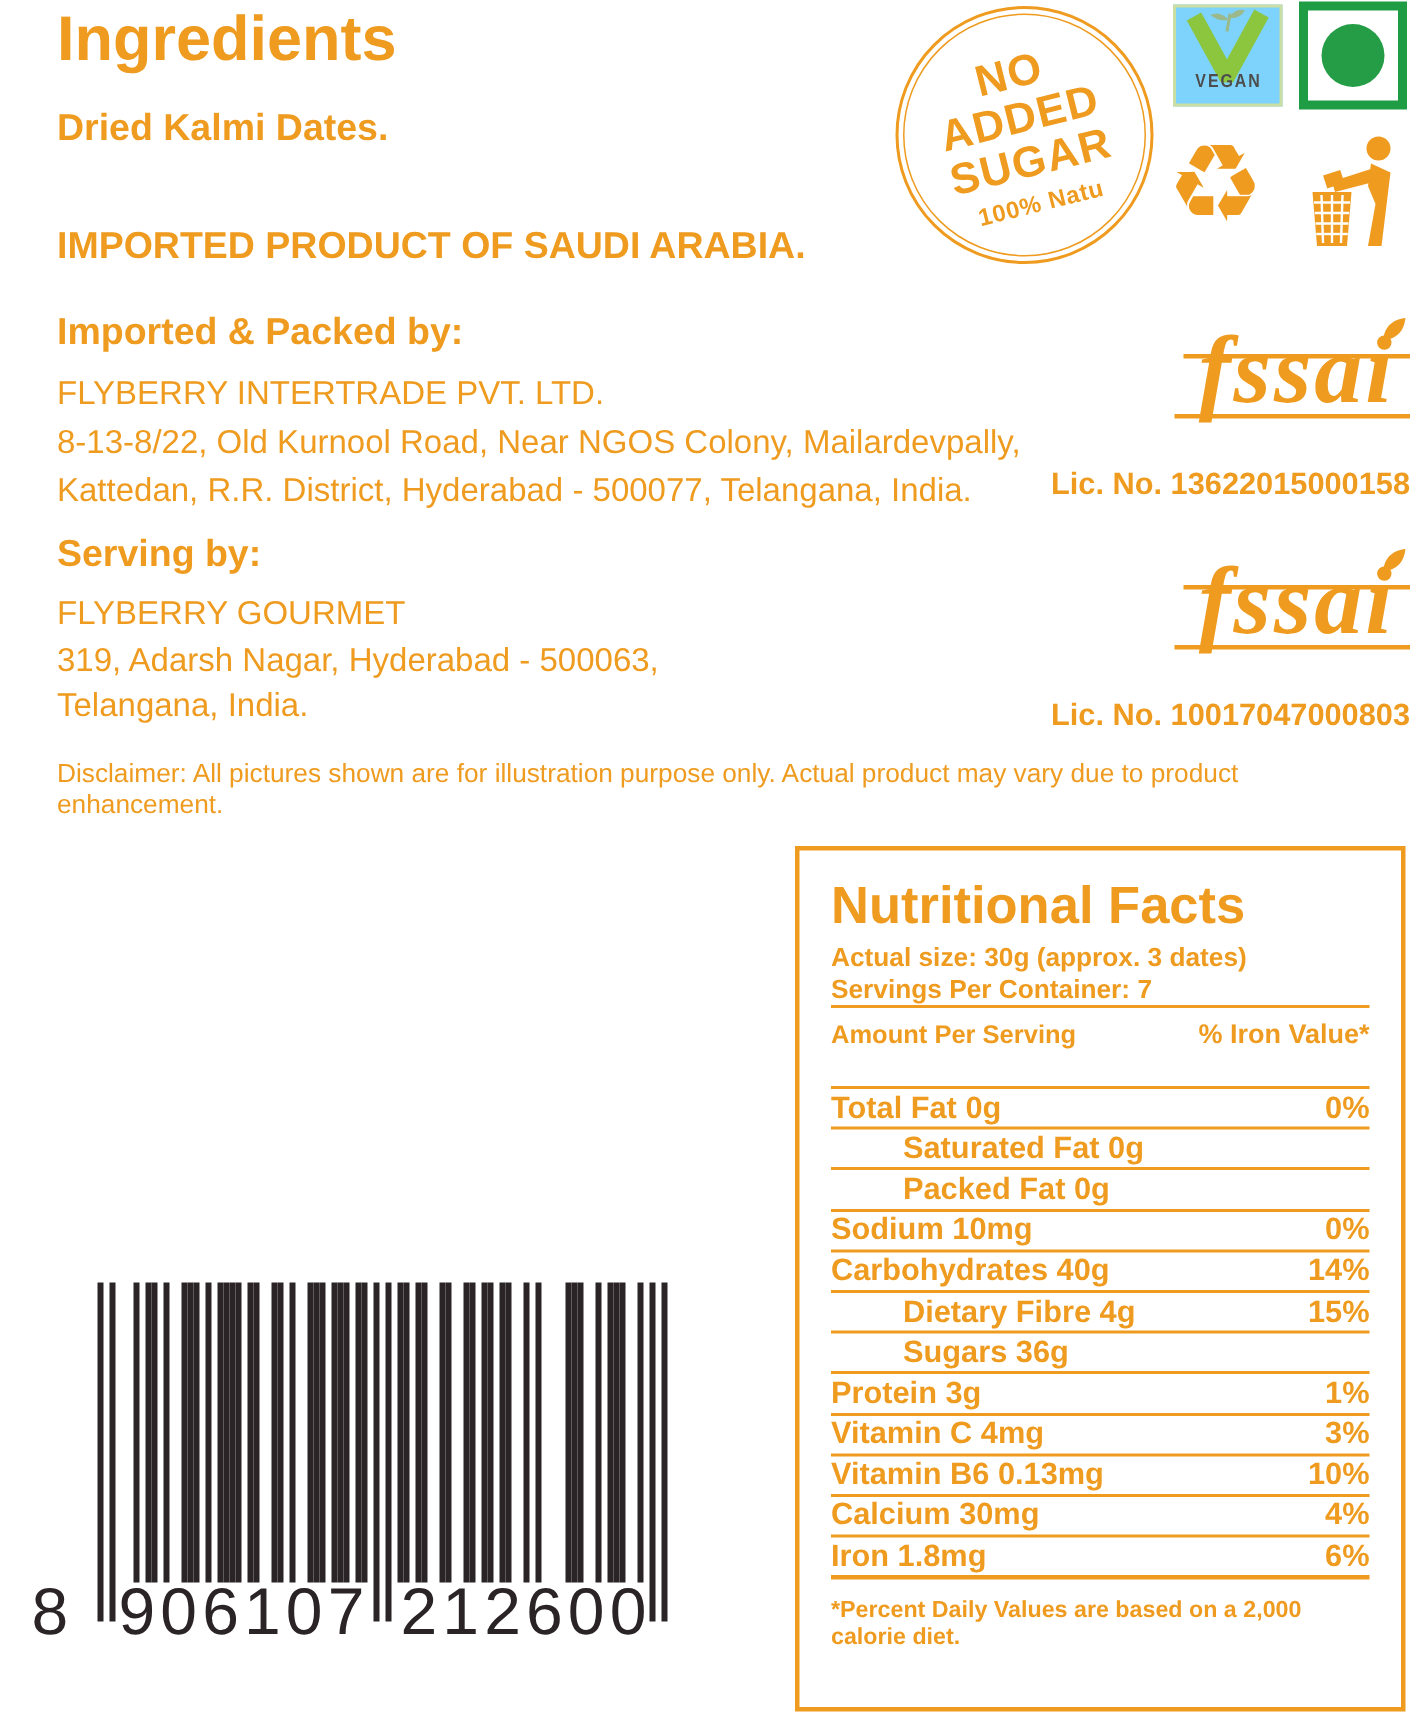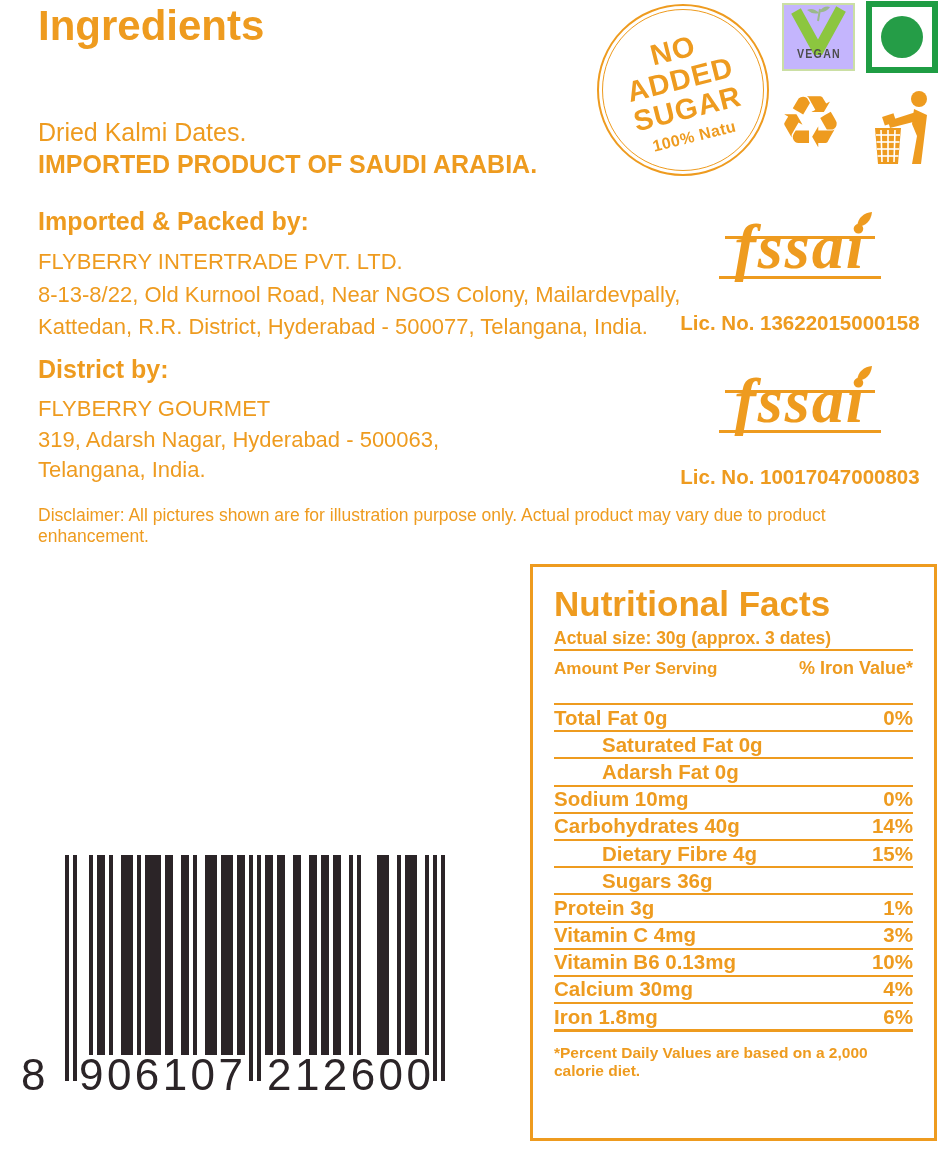--- a/index.html
+++ b/index.html
@@ -5,50 +5,50 @@
   * { margin:0; padding:0; box-sizing:border-box; }
   body { background:#ffffff; }
   .page {
     position:relative; width:940px; height:1149px; background:#ffffff;
     font-family:"Liberation Sans", sans-serif; color:#EE9B1F; overflow:hidden;
   }
   .abs { position:absolute; }
 
   
   .ing-title { left:38px; top:2px; font-size:42px; font-weight:700; letter-spacing:0px; color:#EE9B1F; }
-  .ing-lines { left:38px; top:68px; font-size:25px; font-weight:400; line-height:34px;margin-top:47px; }
+  .ing-lines { left:38px; top:68px; font-size:25px; font-weight:700; line-height:34px; }
   .imported-product { left:38px; top:150px; font-size:25px; font-weight:700; }
   .sec-heading { font-size:25px; font-weight:700; }
   .body-line { font-size:22px; font-weight:500; }
   .disclaimer { left:38px; top:505px; width:900px; font-size:17.5px; font-weight:500; }
 
   
   .stamp { left:597px; top:4px; width:172px; height:172px; border:2.5px solid #EE9B1F; border-radius:50%;
            display:flex; align-items:center; justify-content:center; }
   .stamp::after { content:""; position:absolute; inset:3px; border:1.8px solid #EE9B1F; border-radius:50%; }
   .stamp-inner { transform:rotate(-14deg); text-align:center; }
   .stamp-big { font-size:29px; font-weight:700; line-height:30px; letter-spacing:1px; }
   .stamp-small { font-size:16px; font-weight:700; margin-top:5px; letter-spacing:0.5px; }
 
   
-  .vegan-box { left:782px; top:3px; width:73px; height:68px; background:#c4b5fd; border:2px solid #CBDFA4;
+  .vegan-box { left:782px; top:3px; width:73px; height:68px; background:#7dd3fc; border:2px solid #CBDFA4;
                display:flex; flex-direction:column; align-items:center; }
   .vegan-label { font-size:12.5px; font-weight:700; color:#4D4D4D; letter-spacing:1.5px;
                  transform:scaleX(0.85); margin-top:-8px; }
   .greendot-box { left:866px; top:1px; width:72px; height:72px; border:6px solid #1F9D44; background:#fff;
                   display:flex; align-items:center; justify-content:center; }
   .greendot { width:42px; height:42px; border-radius:50%; background:#259D47; }
 
   
   .recycle { left:778px; top:86px; font-size:72px; line-height:72px; color:#EE9B1F;
              font-family:"DejaVu Sans", sans-serif; font-weight:700; }
   .trash { left:872px; top:90px; }
 
   
-  .fssai-block { width:280px; text-align:center; }
+  .fssai-block { width:280px; text-align:right; }
   .fssai-logo { position:relative; display:inline-block; padding:0 10px; }
   .fssai-text { font-family:"Liberation Serif", serif; font-style:italic; font-weight:600;
                 font-size:64px; line-height:70px; color:#EE9B1F; letter-spacing:2px; }
   .fssai-topline { position:absolute; left:0; right:0; top:24px; height:3px; background:#EE9B1F; }
   .fssai-botline { position:absolute; left:-6px; right:-6px; bottom:3px; height:3px; background:#EE9B1F; }
   .fssai-leaf { position:absolute; right:2px; top:0px; }
   .fssai-lic { margin-top:29px; font-size:20.5px; font-weight:700; color:#EE9B1F; white-space:nowrap; }
   #fssai-1 { left:660px; top:212px; }
   #fssai-2 { left:660px; top:366px; }
 
@@ -90,21 +90,21 @@
   <div class="abs ing-lines">
     <div>Dried Kalmi Dates.</div>
   </div>
   <div class="abs imported-product">IMPORTED PRODUCT OF SAUDI ARABIA.</div>
 
   <div class="abs sec-heading" style="left:38px; top:207px;">Imported &amp; Packed by:</div>
   <div class="abs body-line" style="left:38px; top:249px;">FLYBERRY INTERTRADE PVT. LTD.</div>
   <div class="abs body-line" style="left:38px; top:282px;">8-13-8/22, Old Kurnool Road, Near NGOS Colony, Mailardevpally,</div>
   <div class="abs body-line" style="left:38px; top:314px;">Kattedan, R.R. District, Hyderabad - 500077, Telangana, India.</div>
 
-  <div class="abs sec-heading" style="left:38px; top:355px;">District by:</div>
+  <div class="abs sec-heading" style="left:38px; top:355px;">Serving by:</div>
   <div class="abs body-line" style="left:38px; top:396px;">FLYBERRY GOURMET</div>
   <div class="abs body-line" style="left:38px; top:427px;">319, Adarsh Nagar, Hyderabad - 500063,</div>
   <div class="abs disclaimer">Disclaimer: All pictures shown are for illustration purpose only.  Actual product may vary due to product enhancement.</div>
 
   <div class="abs body-line" style="left:38px; top:457px;">Telangana, India.</div>
 
   <div class="abs stamp">
     <div class="stamp-inner">
       <div class="stamp-big">NO</div>
       <div class="stamp-big">ADDED</div>
@@ -244,35 +244,39 @@
       <div class="bar" style="left: 368px; width: 4px; height: 226px;"></div>
       <div class="bar" style="left: 376px; width: 4px; height: 226px;"></div>
     </div>
 
   <div class="abs panel">
     <div class="panel-title">Nutritional Facts</div>
     <div class="serving">
       <span>Actual size:</span>
       <b>30g (approx. 3 dates)</b>
     </div>
+    <div class="serving" style="margin-top:0;">
+      <span>Servings Per Container:</span>
+      <b>7</b>
+    </div>
     <div class="amount-row">
       <span class="amount-label">Amount Per Serving</span>
       <span class="dv-label">% Iron Value*</span>
     </div>
     <div id="nutrition-rows">
         <div class="nrow">
           <span class="nlabel">Total Fat 0g</span>
           <span>0%</span>
         </div>
         <div class="nrow indent">
           <span class="nlabel">Saturated Fat 0g</span>
           <span></span>
         </div>
         <div class="nrow indent">
-          <span class="nlabel">Adarsh Fat 0g</span>
+          <span class="nlabel">Packed Fat 0g</span>
           <span></span>
         </div>
         <div class="nrow">
           <span class="nlabel">Sodium 10mg</span>
           <span>0%</span>
         </div>
         <div class="nrow">
           <span class="nlabel">Carbohydrates 40g</span>
           <span>14%</span>
         </div>

